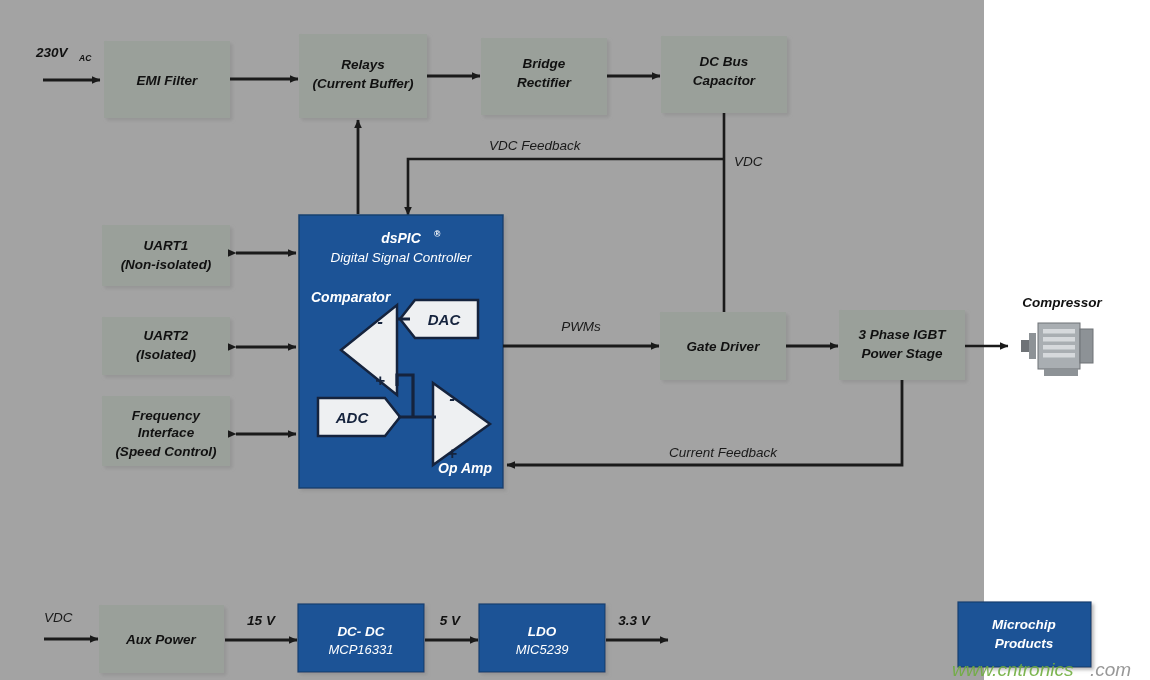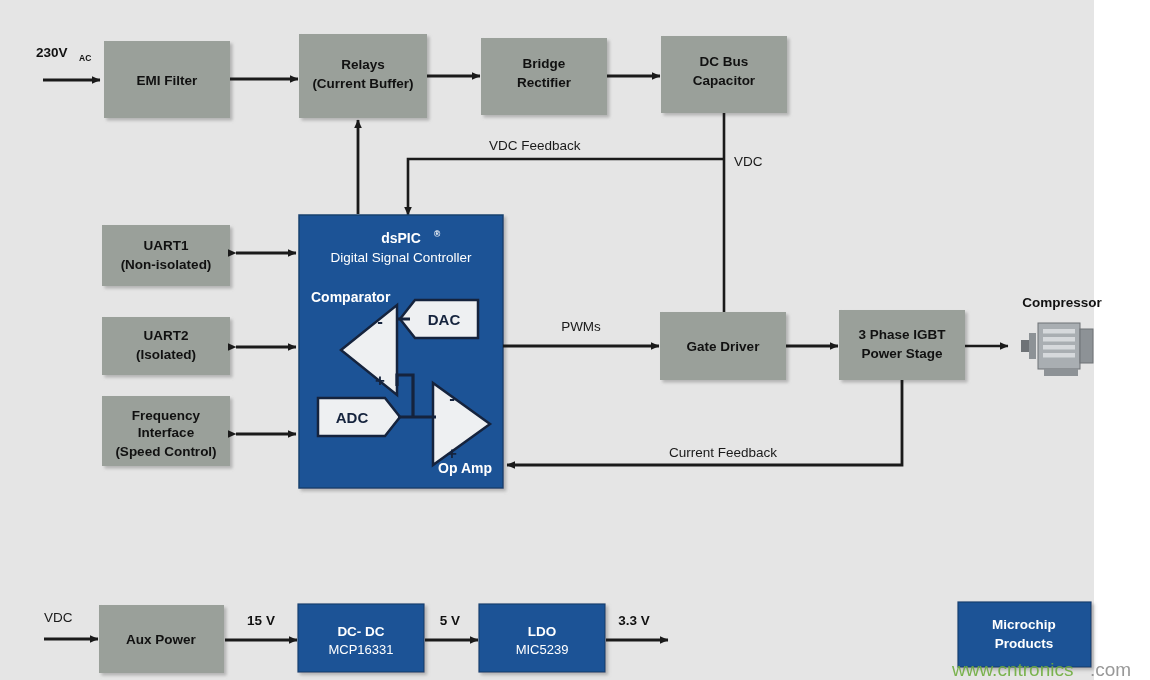--- a/index.html
+++ b/index.html
@@ -1,18 +1,18 @@
 <!DOCTYPE html>
 <html><head>
 <meta charset="utf-8">
 <style>
   html,body{margin:0;padding:0;background:#ffffff;}
   body{width:1150px;height:680px;overflow:hidden;
        font-family:"Liberation Sans","DejaVu Sans",sans-serif;}
-  #stage{position:relative;width:1094px;height:680px;background:#e5e5e5;}
+  #stage{position:relative;width:984px;height:680px;background:#a3a3a3;font-style:italic;}
   svg#diagram{position:absolute;left:0;top:0;width:1150px;height:680px;display:block;}
 
   .blk-label{font-family:"Liberation Sans",sans-serif;font-weight:bold;font-size:13.5px;fill:#111111;}
   .blk-label-blue{font-family:"Liberation Sans",sans-serif;font-weight:bold;font-size:13.5px;fill:#ffffff;}
   .blk-sub-blue{font-family:"Liberation Sans",sans-serif;font-weight:normal;font-size:13px;fill:#ffffff;}
   .wire-label{font-family:"Liberation Sans",sans-serif;font-weight:normal;font-size:13.5px;fill:#1a1a1a;}
   .wire-label-b{font-family:"Liberation Sans",sans-serif;font-weight:bold;font-size:13.5px;fill:#111111;}
   .dspic-title{font-family:"Liberation Sans",sans-serif;font-weight:bold;font-size:14px;fill:#ffffff;}
   .dspic-sub{font-family:"Liberation Sans",sans-serif;font-weight:normal;font-size:13.5px;fill:#ffffff;}
   .inner-tag{font-family:"Liberation Sans",sans-serif;font-weight:bold;font-size:14px;fill:#ffffff;}

